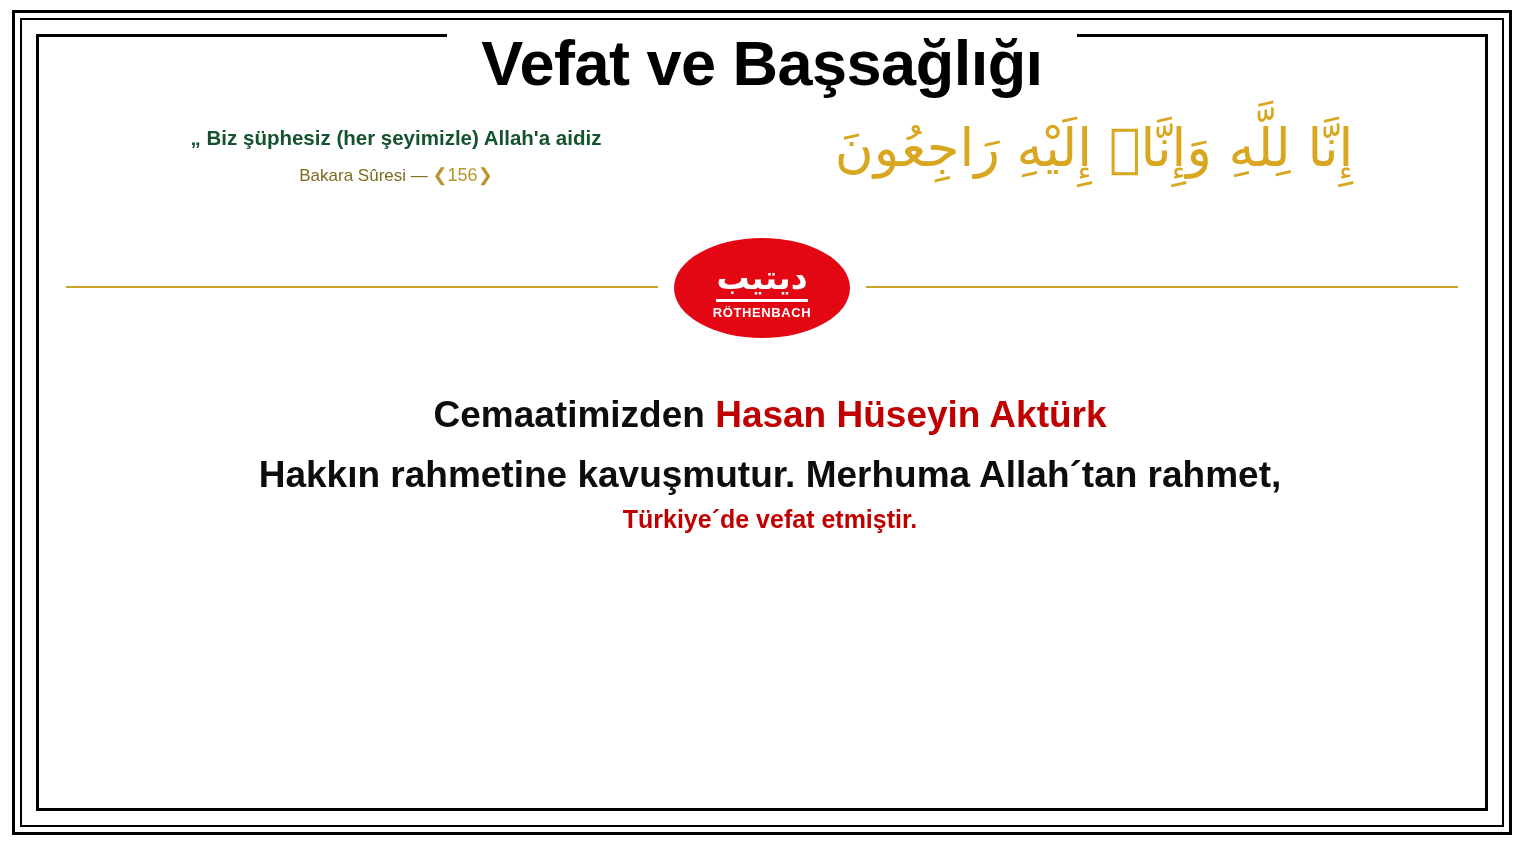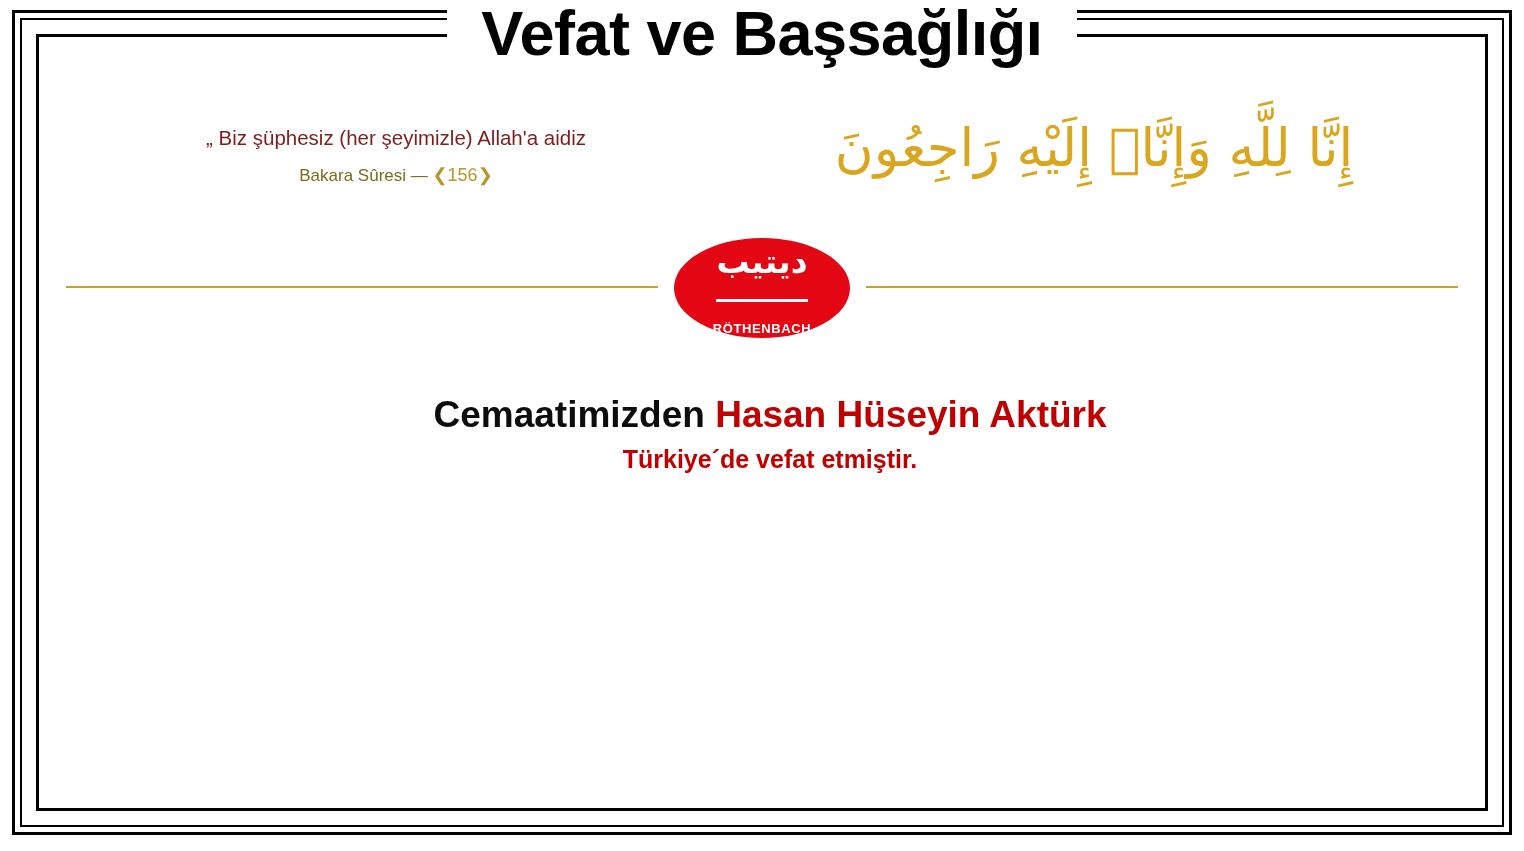--- a/index.html
+++ b/index.html
@@ -45,21 +45,21 @@
   }
 
   
   .title-wrap {
     position: absolute;
     left: 0;
     top: 0;
     width: 1524px;
     height: 96px;
     display: flex;
-    align-items: flex-start;
+    align-items: flex-end;
     justify-content: center;
     pointer-events: none;
   }
   .title {
     background: #ffffff;
     padding: 0 34px;
     font-size: 63px;
     font-weight: bold;
     color: #000000;
     line-height: 1.05;
@@ -78,23 +78,23 @@
   .quote-block {
     position: absolute;
     left: 26px;
     top: 14px;
     width: 620px;
     text-align: center;
     color: #8a1a10;
   }
   .quote-line {
     font-size: 20.5px;
-    font-weight: normal;
+    font-weight: bold;
     line-height: 1.55;
-    color: #7f1d1d;
+    color: #14532d;
   }
   .quote-source {
     margin-top: 10px;
     font-size: 17px;
     font-weight: normal;
     color: #7d6a1f;
   }
   .quote-source .ayah {
     color: #b8962e;
     font-size: 18px;
@@ -138,21 +138,20 @@
     transform: translateX(-50%);
     width: 176px;
     height: 100px;
     border-radius: 50%;
     background: #e30613;
     display: flex;
     flex-direction: column;
     align-items: center;
     justify-content: center;
     box-shadow: 0 0 0 2px #ffffff;
-    gap: 16px;
   }
   .logo-mark {
     direction: rtl;
     font-family: "DejaVu Sans", sans-serif;
     color: #ffffff;
     font-size: 33px;
     font-weight: bold;
     line-height: 1;
     margin-top: 4px;
     letter-spacing: -1px;
@@ -226,14 +225,15 @@
     <div class="logo-mark">ديتيب</div>
     <div class="logo-bar"></div>
     <div class="logo-text">RÖTHENBACH</div>
   </div>
 </div>
 
 <div class="message">
   <div class="msg-line l1">
     <span>Cemaatimizden </span><span class="deceased-name">Hasan Hüseyin Aktürk</span>
   </div>
+  <div class="msg-line l2">Hakkın rahmetine kavuşmutur. Merhuma Allah´tan rahmet,</div>
   <div class="note">Türkiye´de vefat etmiştir.</div>
 </div>
 
 </body></html>

